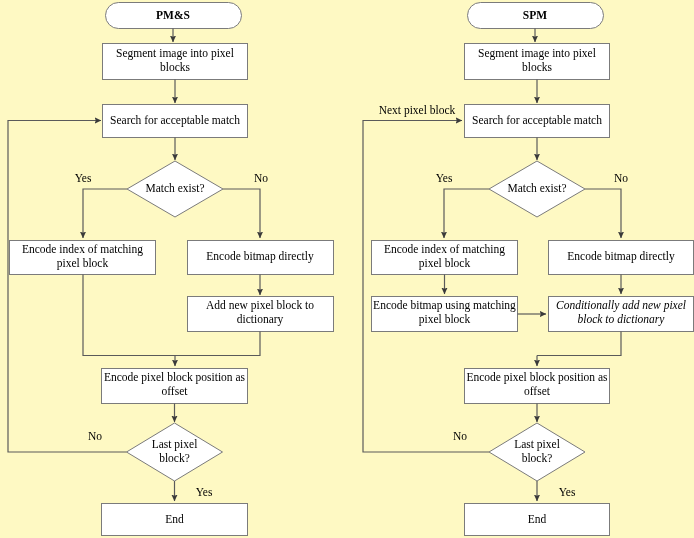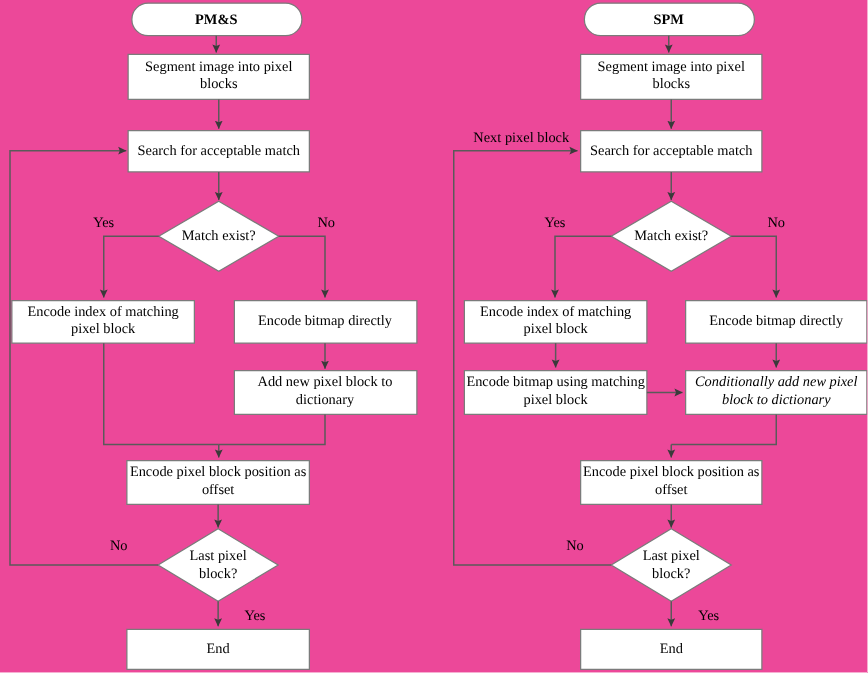--- a/index.html
+++ b/index.html
@@ -8,21 +8,21 @@
     background: #ffffff;
   }
   body {
     font-family: "Liberation Serif", "DejaVu Serif", serif;
     color: #000000;
   }
   #canvas {
     position: relative;
     width: 694px;
     height: 538px;
-    background: #ec4899;
+    background: #fef9c3;
     overflow: hidden;
   }
   svg.flow {
     position: absolute;
     left: 0;
     top: 0;
     width: 694px;
     height: 538px;
   }
   .node-text {

